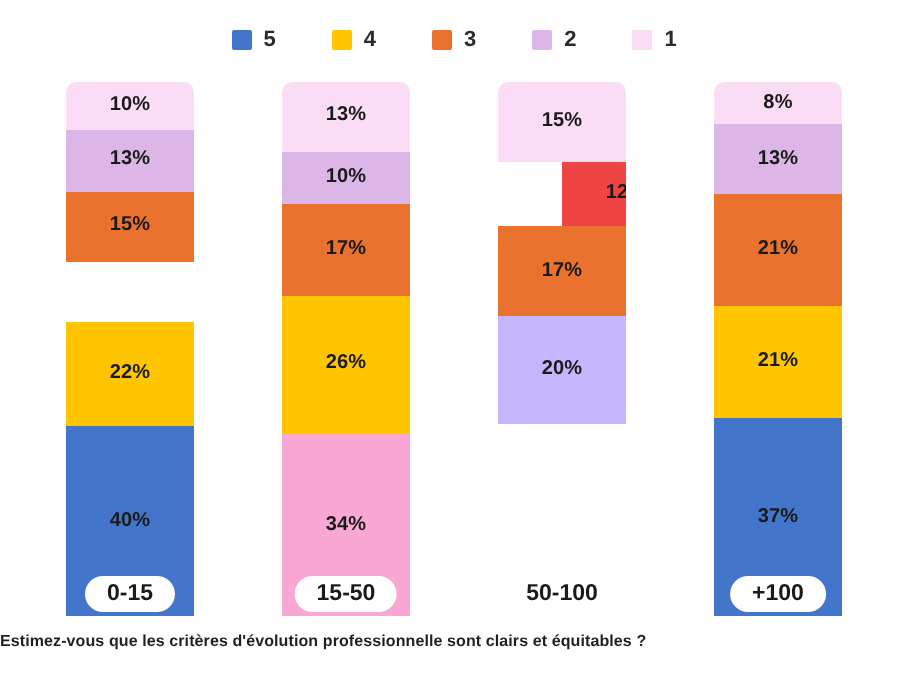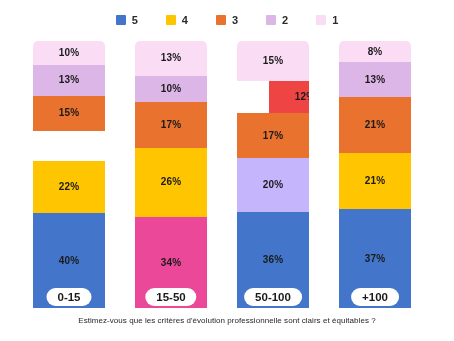--- a/index.html
+++ b/index.html
@@ -47,21 +47,21 @@
   }
 
   
   #plot {
     position: absolute;
     top: 41px;
     left: 33px;
     width: 388px;
     height: 267px;
     display: flex;
-    gap: 30px;
+    gap: 44px;
   }
   .bar-column {
     position: relative;
     width: 72px;
     height: 267px;
     display: flex;
     flex-direction: column;
     border-radius: 5px 5px 0 0;
     overflow: visible;
   }
@@ -104,23 +104,22 @@
     white-space: nowrap;
     z-index: 3;
   }
 
   
   #caption {
     position: absolute;
     left: 0;
     top: 316px;
     width: 454px;
-    text-align: center;
     font-size: 8px;
-    font-weight: normal;
+    font-weight: bold;
     color: #231f20;
     letter-spacing: 0.05px;
   }
 </style>
 </head>
 <body>
 
 <div id="legend">
     <div class="legend-item">
       <span class="legend-swatch" style="background: rgb(67, 118, 202);"></span>
@@ -172,43 +171,40 @@
         </div>
         <div class="segment" style="background: rgb(221, 182, 232); height: 10%;">
           <span class="segment-label">10%</span>
         </div>
         <div class="segment" style="background: rgb(232, 114, 46); height: 17%;">
           <span class="segment-label">17%</span>
         </div>
         <div class="segment" style="background: rgb(255, 197, 0); height: 26%;">
           <span class="segment-label">26%</span>
         </div>
-        <div class="segment" style="background: #ec4899; height: 34%;">
+        <div class="segment" style="background: #f9a8d4; height: 34%;">
           <span class="segment-label">34%</span>
         </div>
       </div>
       <div class="cat-pill">15-50</div>
     </div>
     <div class="bar-column">
       <div class="bar-stack">
         <div class="segment" style="background: rgb(251, 220, 245); height: 15%;">
           <span class="segment-label">15%</span>
         </div>
         <div class="segment" style="background: #ef4444; height: 12%; margin-left: 32px;">
           <span class="segment-label">12%</span>
         </div>
         <div class="segment" style="background: rgb(232, 114, 46); height: 17%;">
           <span class="segment-label">17%</span>
         </div>
         <div class="segment" style="background: #c4b5fd; height: 20%;">
           <span class="segment-label">20%</span>
         </div>
-        <div class="segment" style="background: rgb(67, 118, 202); height: 36%;">
-          <span class="segment-label">36%</span>
-        </div>
       </div>
       <div class="cat-pill">50-100</div>
     </div>
     <div class="bar-column">
       <div class="bar-stack">
         <div class="segment" style="background: rgb(251, 220, 245); height: 8%;">
           <span class="segment-label">8%</span>
         </div>
         <div class="segment" style="background: rgb(221, 182, 232); height: 13%;">
           <span class="segment-label">13%</span>

